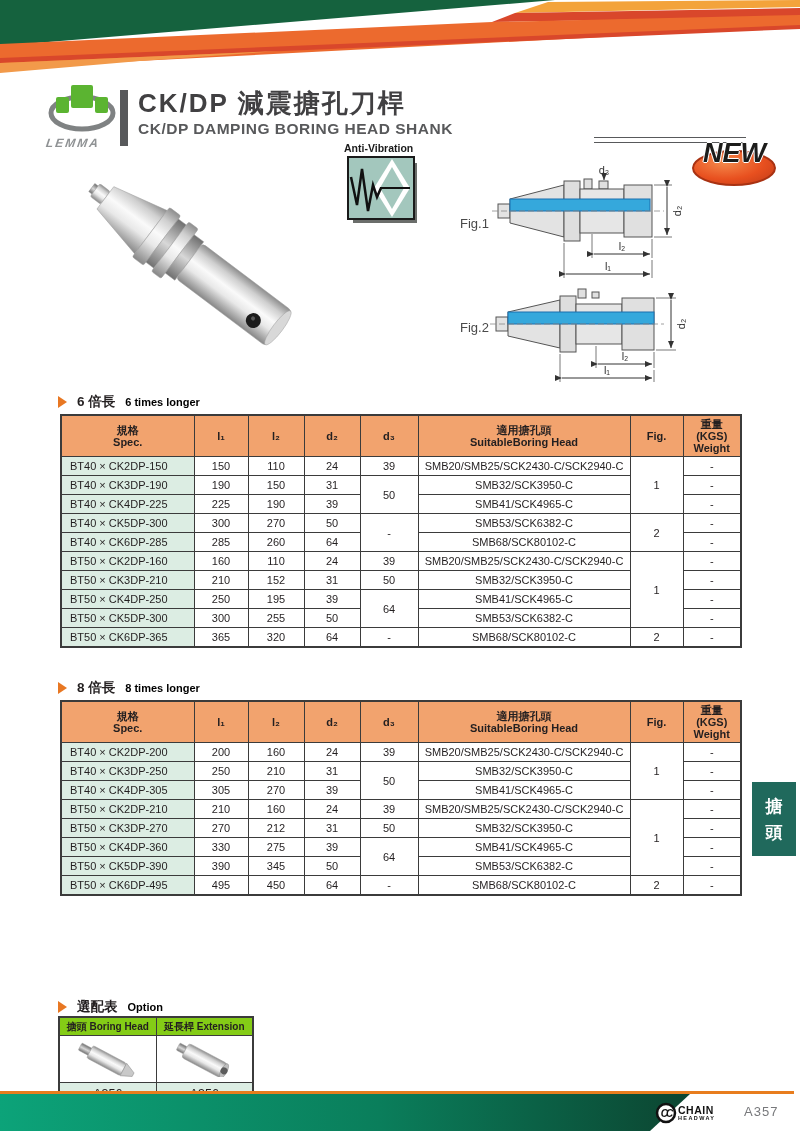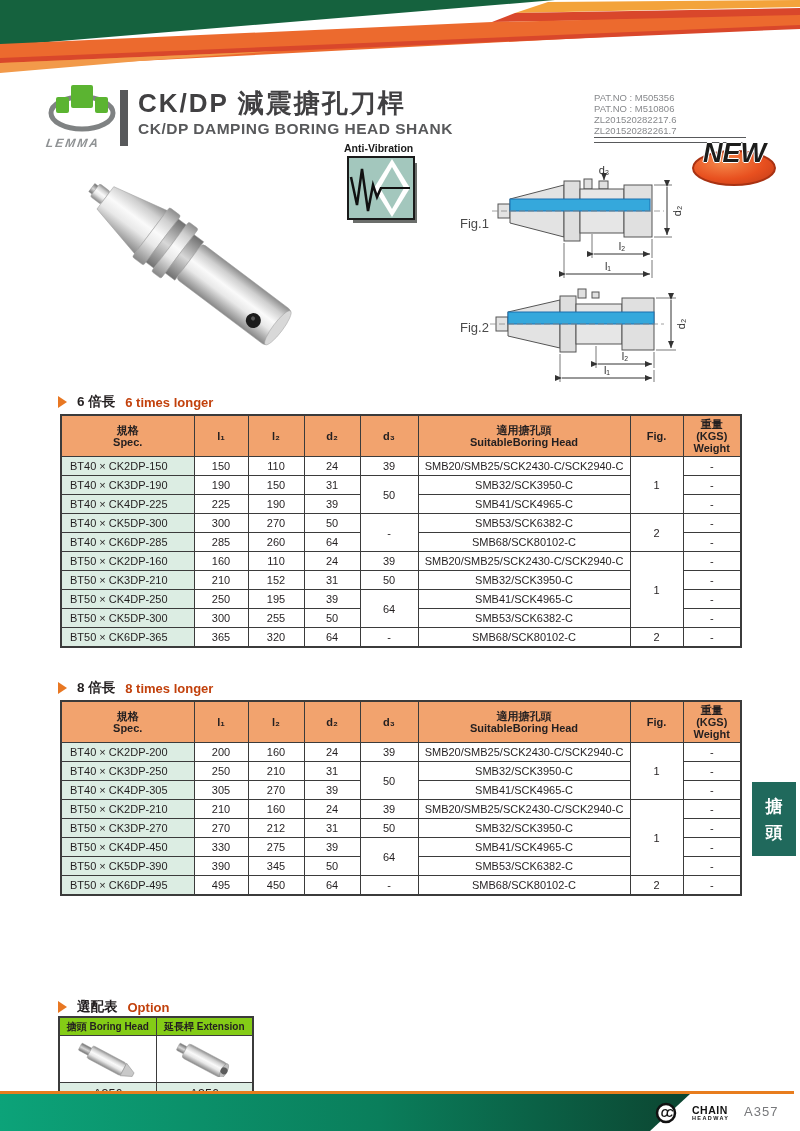--- a/index.html
+++ b/index.html
@@ -22,21 +22,21 @@
      border:2px solid #a83212;box-sizing:border-box;}
   .new-text{position:absolute;left:11px;top:-2px;font-size:27px;font-weight:900;font-style:italic;
      color:#1d1d1b;letter-spacing:0px;text-shadow:1px 0 0 #fff,-1px 0 0 #fff,0 1px 0 #fff,0 -1px 0 #fff;}
 
   .av-label{font-size:10.5px;font-weight:bold;color:#1a1a1a;}
 
   
   .sec-title{display:flex;align-items:center;gap:10px;}
   .sec-arrow{width:0;height:0;border-left:9px solid #e87722;border-top:6px solid transparent;border-bottom:6px solid transparent;}
   .sec-zh{font-size:13.5px;font-weight:bold;color:#231f20;}
-  .sec-en{font-size:13px;font-weight:bold;color:#c2410c;}
+  .sec-en{font-size:11px;font-weight:bold;color:#000000;}
 
   
   table.spec{border-collapse:collapse;table-layout:fixed;border:2px solid #3b3b3b;font-size:11px;}
   table.spec th{background:#f2a36e;border:1px solid #3b3b3b;font-weight:bold;color:#231f20;
       padding:2px 9px;line-height:12px;text-align:center;}
   table.spec td{border:1px solid #3b3b3b;height:18px;text-align:center;background:#fff;
       padding:0 2px;color:#231f20;overflow:hidden;white-space:nowrap;}
   table.spec td.spec{background:#dcede3;text-align:left;padding-left:8px;}
 
   
@@ -46,21 +46,21 @@
   table.option td.pic{height:44px;background:#fff;}
   table.option td.val{height:20px;background:#dcede3;font-size:12.5px;}
 
   
   .side-tab{right:4px;top:782px;width:44px;height:74px;background:#20695c;color:#fff;
      display:flex;flex-direction:column;align-items:center;justify-content:center;gap:3px;
      font-size:17px;font-weight:bold;}
 
   
   .footer-line{left:0;top:1091px;width:794px;height:3px;background:#e87d1e;}
-  .logo-row{display:flex;align-items:center;gap:15px;}
+  .logo-row{display:flex;align-items:center;gap:1px;}
   .logo-chain{font-size:10.5px;font-weight:900;letter-spacing:.5px;color:#111;line-height:10px;}
   .logo-headway{font-size:5.5px;font-weight:bold;letter-spacing:1.4px;color:#111;line-height:6px;}
   .page-num{font-size:13px;color:#77787b;letter-spacing:1px;}
 </style>
 </head>
 <body>
 
 <div class="page">
 
   <svg class="abs" style="left:0;top:0" width="800" height="80" viewBox="0 0 800 80">
@@ -79,26 +79,20 @@
       <rect x="10" y="15" width="13" height="16" rx="2" fill="#5bb431"></rect>
       <rect x="49" y="15" width="13" height="16" rx="2" fill="#5bb431"></rect>
     </svg>
     <div class="brand-text">LEMMA</div>
   </div>
 
   <div class="abs vbar" style="left:120px;top:90px"></div>
   <div class="abs title-zh" style="left:138px;top:86px">CK/DP 減震搪孔刀桿</div>
   <div class="abs title-en" style="left:138px;top:120px">CK/DP DAMPING BORING HEAD SHANK</div>
 
-  <div class="abs patents" style="left:594px;top:92px">
-    <div>PAT.NO : M505356</div>
-    <div>PAT.NO : M510806</div>
-    <div>ZL201520282217.6</div>
-    <div>ZL201520282261.7</div>
-  </div>
   <div class="abs pat-rule" style="left:594px;top:137px"></div>
 
   <div class="abs new-badge" style="left:692px;top:140px">
     <div class="new-ellipse"></div>
     <span class="new-text">NEW</span>
   </div>
 
   <div class="abs" style="left:344px;top:142px">
     <div class="av-label">Anti-Vibration</div>
     <svg width="76" height="72" viewBox="0 0 76 72" style="margin-top:1px">
@@ -431,21 +425,21 @@
         <tr>
           <td class="spec">BT50 × CK3DP-270</td>
           <td>270</td>
           <td>212</td>
           <td>31</td>
           <td>50</td>
           <td>SMB32/SCK3950-C</td>
           <td>-</td>
         </tr>
         <tr>
-          <td class="spec">BT50 × CK4DP-450</td>
+          <td class="spec">BT50 × CK4DP-360</td>
           <td>330</td>
           <td>275</td>
           <td>39</td>
           <td rowspan="2">64</td>
           <td>SMB41/SCK4965-C</td>
           <td>-</td>
         </tr>
         <tr>
           <td class="spec">BT50 × CK5DP-390</td>
           <td>390</td>

